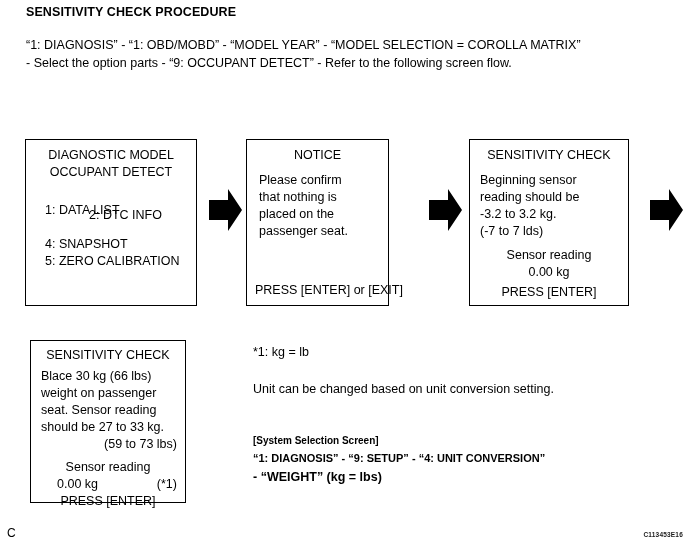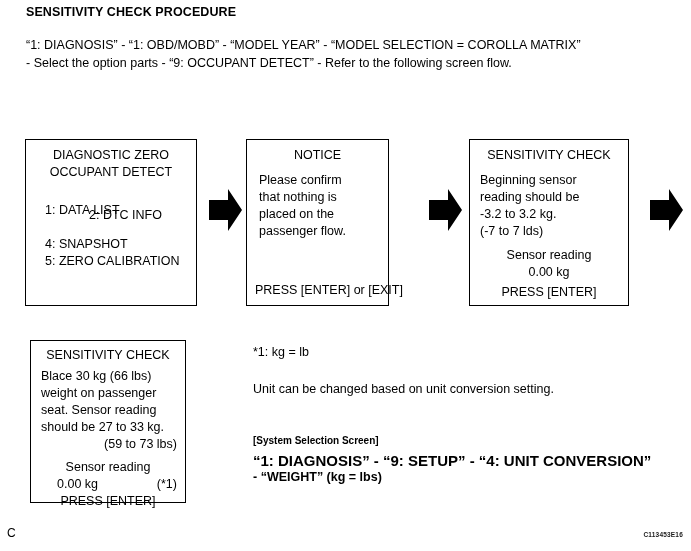--- a/index.html
+++ b/index.html
@@ -119,60 +119,60 @@
     height: 42px;
   }
   #arrow-1 { left: 209px; top: 189px; }
   #arrow-2 { left: 429px; top: 189px; }
   #arrow-3 { left: 650px; top: 189px; }
 
   
   #note-footnote   { left: 253px; top: 345px; font-size: 12.5px; white-space: nowrap; }
   #note-unit       { left: 253px; top: 382px; font-size: 12.5px; white-space: nowrap; }
   #note-sys-header { left: 253px; top: 435px; font-size: 10px; font-weight: bold; white-space: nowrap; }
-  #note-path-1     { left: 253px; top: 452px; font-size: 15px; font-weight: bold; white-space: nowrap; }
+  #note-path-1     { left: 253px; top: 452px; font-size: 11px; font-weight: bold; white-space: nowrap; }
   #note-path-2     { left: 253px; top: 470px; font-size: 12.5px; font-weight: bold; white-space: nowrap; }
 
   
   #footer-mark {
     left: 7px; top: 526px; font-size: 12px;
   }
   #footer-code {
     right: 8px; top: 531px; font-size: 6.5px; font-weight: bold;
     letter-spacing: 0.2px; color: #1a1a1a;
   }
 </style>
 </head>
 <body>
 
 <div class="abs" id="page-title">SENSITIVITY CHECK PROCEDURE</div>
 <div class="abs" id="intro-line-1">“1: DIAGNOSIS” - “1: OBD/MOBD” - “MODEL YEAR” - “MODEL SELECTION = COROLLA MATRIX”</div>
 <div class="abs" id="intro-line-2">- Select the option parts - “9: OCCUPANT DETECT” - Refer to the following screen flow.</div>
 
 <div class="abs screen-box" id="box-diagnostic-menu">
-  <div class="scr-title t1">DIAGNOSTIC ZERO</div>
+  <div class="scr-title t1">DIAGNOSTIC MODEL</div>
   <div class="scr-title t2">OCCUPANT DETECT</div>
   <div class="scr-line i1">1: DATA LIST</div>
   <div class="scr-line i2">2: DTC INFO</div>
   <div class="scr-line i3">4: SNAPSHOT</div>
   <div class="scr-line i4">5: ZERO CALIBRATION</div>
 </div>
 
 <div class="abs arrow" id="arrow-1">
   <svg width="33" height="42" viewBox="0 0 33 42" xmlns="http://www.w3.org/2000/svg">
     <polygon points="0,11 19,11 19,0 33,21 19,42 19,31 0,31" fill="#000000"></polygon>
   </svg>
 </div>
 
 <div class="abs screen-box" id="box-notice">
   <div class="scr-title t1">NOTICE</div>
   <div class="scr-line b1">Please confirm</div>
   <div class="scr-line b2">that nothing is</div>
   <div class="scr-line b3">placed on the</div>
-  <div class="scr-line b4">passenger flow.</div>
+  <div class="scr-line b4">passenger seat.</div>
   <div class="scr-line ft">PRESS [ENTER] or [EXIT]</div>
 </div>
 
 <div class="abs arrow" id="arrow-2">
   <svg width="33" height="42" viewBox="0 0 33 42" xmlns="http://www.w3.org/2000/svg">
     <polygon points="0,11 19,11 19,0 33,21 19,42 19,31 0,31" fill="#000000"></polygon>
   </svg>
 </div>
 
 <div class="abs screen-box" id="box-sensitivity-top">

